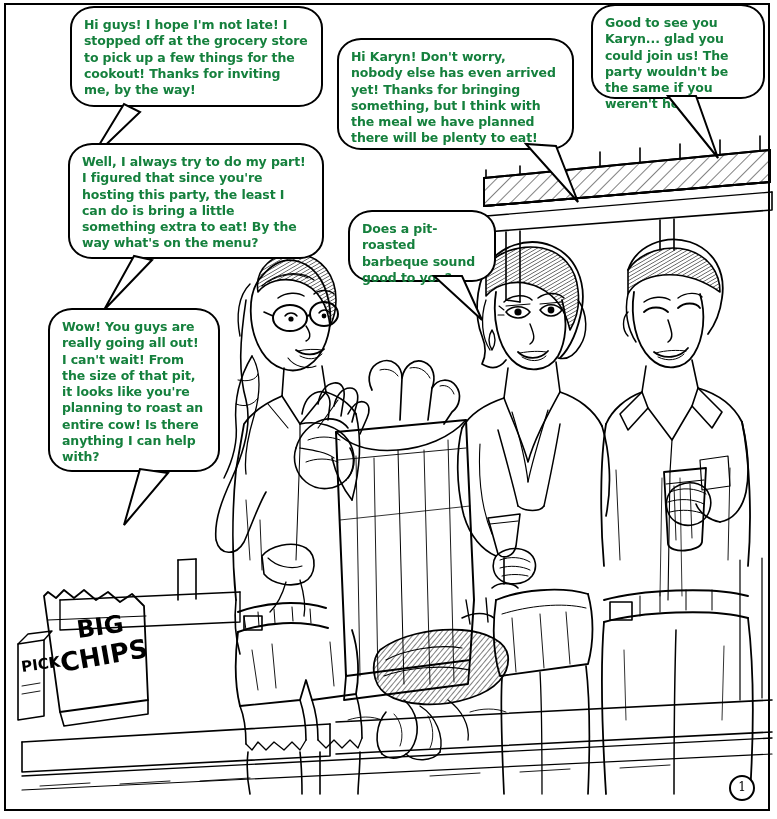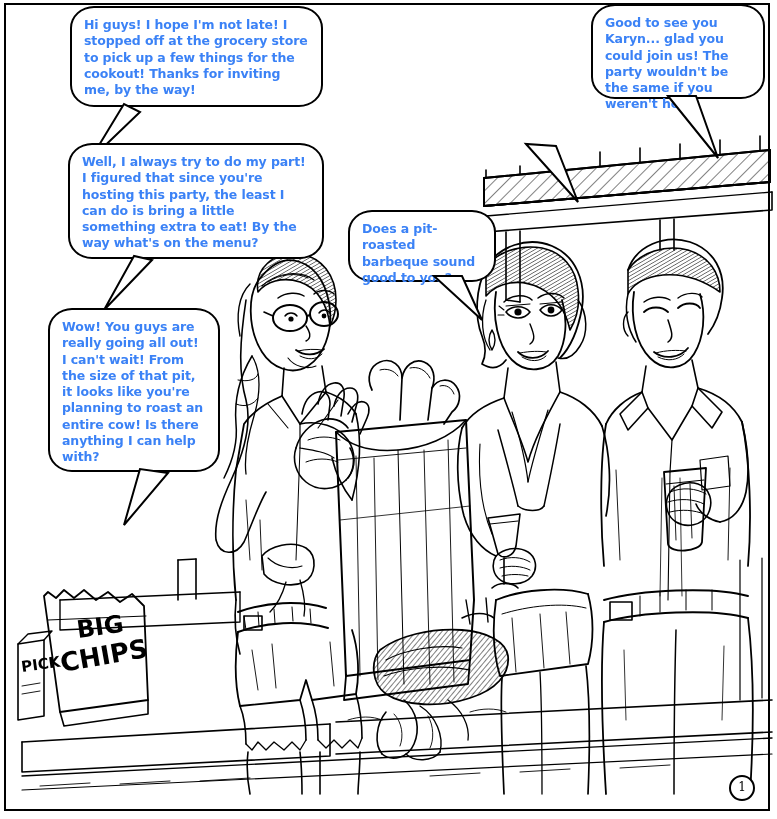--- a/index.html
+++ b/index.html
@@ -41,21 +41,21 @@
     position: absolute;
     background: #ffffff;
     border: 2px solid #000;
     border-radius: 24px / 22px;
     box-sizing: border-box;
     padding: 9px 12px;
     font-family: "DejaVu Sans", sans-serif;
     font-weight: bold;
     font-size: 12.5px;
     line-height: 1.30;
-    color: #3b82f6;
+    color: #15803d;
     letter-spacing: -0.1px;
   }
   .balloon p {
     margin: 0;
     white-space: pre-line;
   }
 
   
   .page-num {
     position: absolute;
@@ -436,20 +436,23 @@
   <div class="panel-border"></div>
 
   <div class="balloon" style="left:70px; top:6px; width:253px; height:101px;">
     <p>Hi guys!  I hope I'm not late! I stopped off at the grocery store to pick up a few things for the cookout!  Thanks for inviting me, by the way!</p>
   </div>
   <svg style="position:absolute; left:84px; top:100px; width:70px; height:70px;">
     <path d="M40,4 L6,60 L56,12 Z" fill="#fff" stroke="#000" stroke-width="2"></path>
     <path d="M12,10 L60,4" stroke="none" fill="none"></path>
   </svg>
 
+  <div class="balloon" style="left:337px; top:38px; width:237px; height:112px;">
+    <p>Hi Karyn! Don't worry, nobody else has even arrived yet! Thanks for bringing something, but I think with the meal we have planned there will be plenty to eat!</p>
+  </div>
   <svg style="position:absolute; left:520px; top:140px; width:80px; height:80px;">
     <path d="M6,4 L58,62 L36,6 Z" fill="#fff" stroke="#000" stroke-width="2"></path>
   </svg>
 
   <div class="balloon" style="left:591px; top:4px; width:174px; height:95px;">
     <p>Good to see you Karyn... glad you could join us!  The party wouldn't be the same if you weren't here!</p>
   </div>
   <svg style="position:absolute; left:660px; top:92px; width:80px; height:80px;">
     <path d="M8,4 L58,66 L36,4 Z" fill="#fff" stroke="#000" stroke-width="2"></path>
   </svg>

